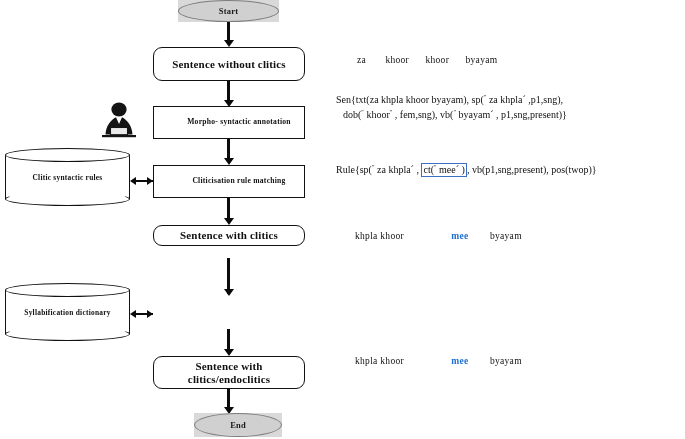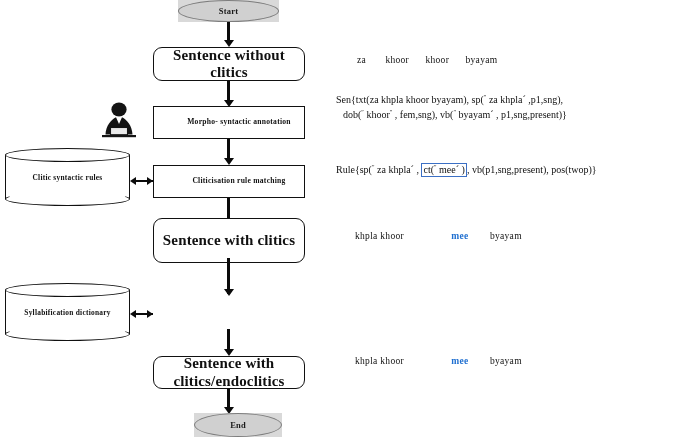--- a/index.html
+++ b/index.html
@@ -31,21 +31,21 @@
     position:absolute;
     box-sizing:border-box;
     background:#ffffff;
     border:1.6px solid #111111;
     display:flex;align-items:center;justify-content:center;
     text-align:center;
   }
   .node.rounded{border-radius:9px;border-width:1.8px;}
   .node.proc{border-width:1.2px;}
   .node .lbl{
-    font-size:15px;font-weight:bold;color:#101010;
+    font-size:11px;font-weight:bold;color:#101010;
     line-height:1.15;letter-spacing:.15px;
     padding:0 4px;
   }
   .node.proc .lbl{font-size:7.6px;letter-spacing:.25px;margin-left:20px;}
 
   
   .cyl{position:absolute;}
   .cyl .body{
     position:absolute;left:0;top:7px;width:100%;height:calc(100% - 14px);
     border-left:1.3px solid #111;border-right:1.3px solid #111;
@@ -154,21 +154,21 @@
     <div class="top"></div>
     <div class="ctext">Clitic syntactic  rules</div>
   </div>
   <div class="hline" style="left:136px;top:180px;width:17px;"></div>
   <div class="arrowleft" style="left:130px;top:176.5px;"></div>
   <div class="arrowright" style="left:147px;top:176.5px;"></div>
 
   <div class="vline" style="left:227px;top:198px;height:24px;"></div>
   <div class="arrowdown" style="left:223.5px;top:218px;"></div>
 
-  <div class="node rounded" style="left:153px;top:218px;width:152px;height:45px;">
+  <div class="node rounded" style="left:153px;top:225px;width:152px;height:21px;">
     <div class="lbl">Sentence with clitics</div>
   </div>
 
   <div class="vline" style="left:227px;top:258px;height:36px;"></div>
   <div class="arrowdown" style="left:223.5px;top:289px;"></div>
 
 
   <div class="cyl" style="left:5px;top:283px;width:125px;height:58px;">
     <div class="body"></div>
     <div class="bot"></div>

